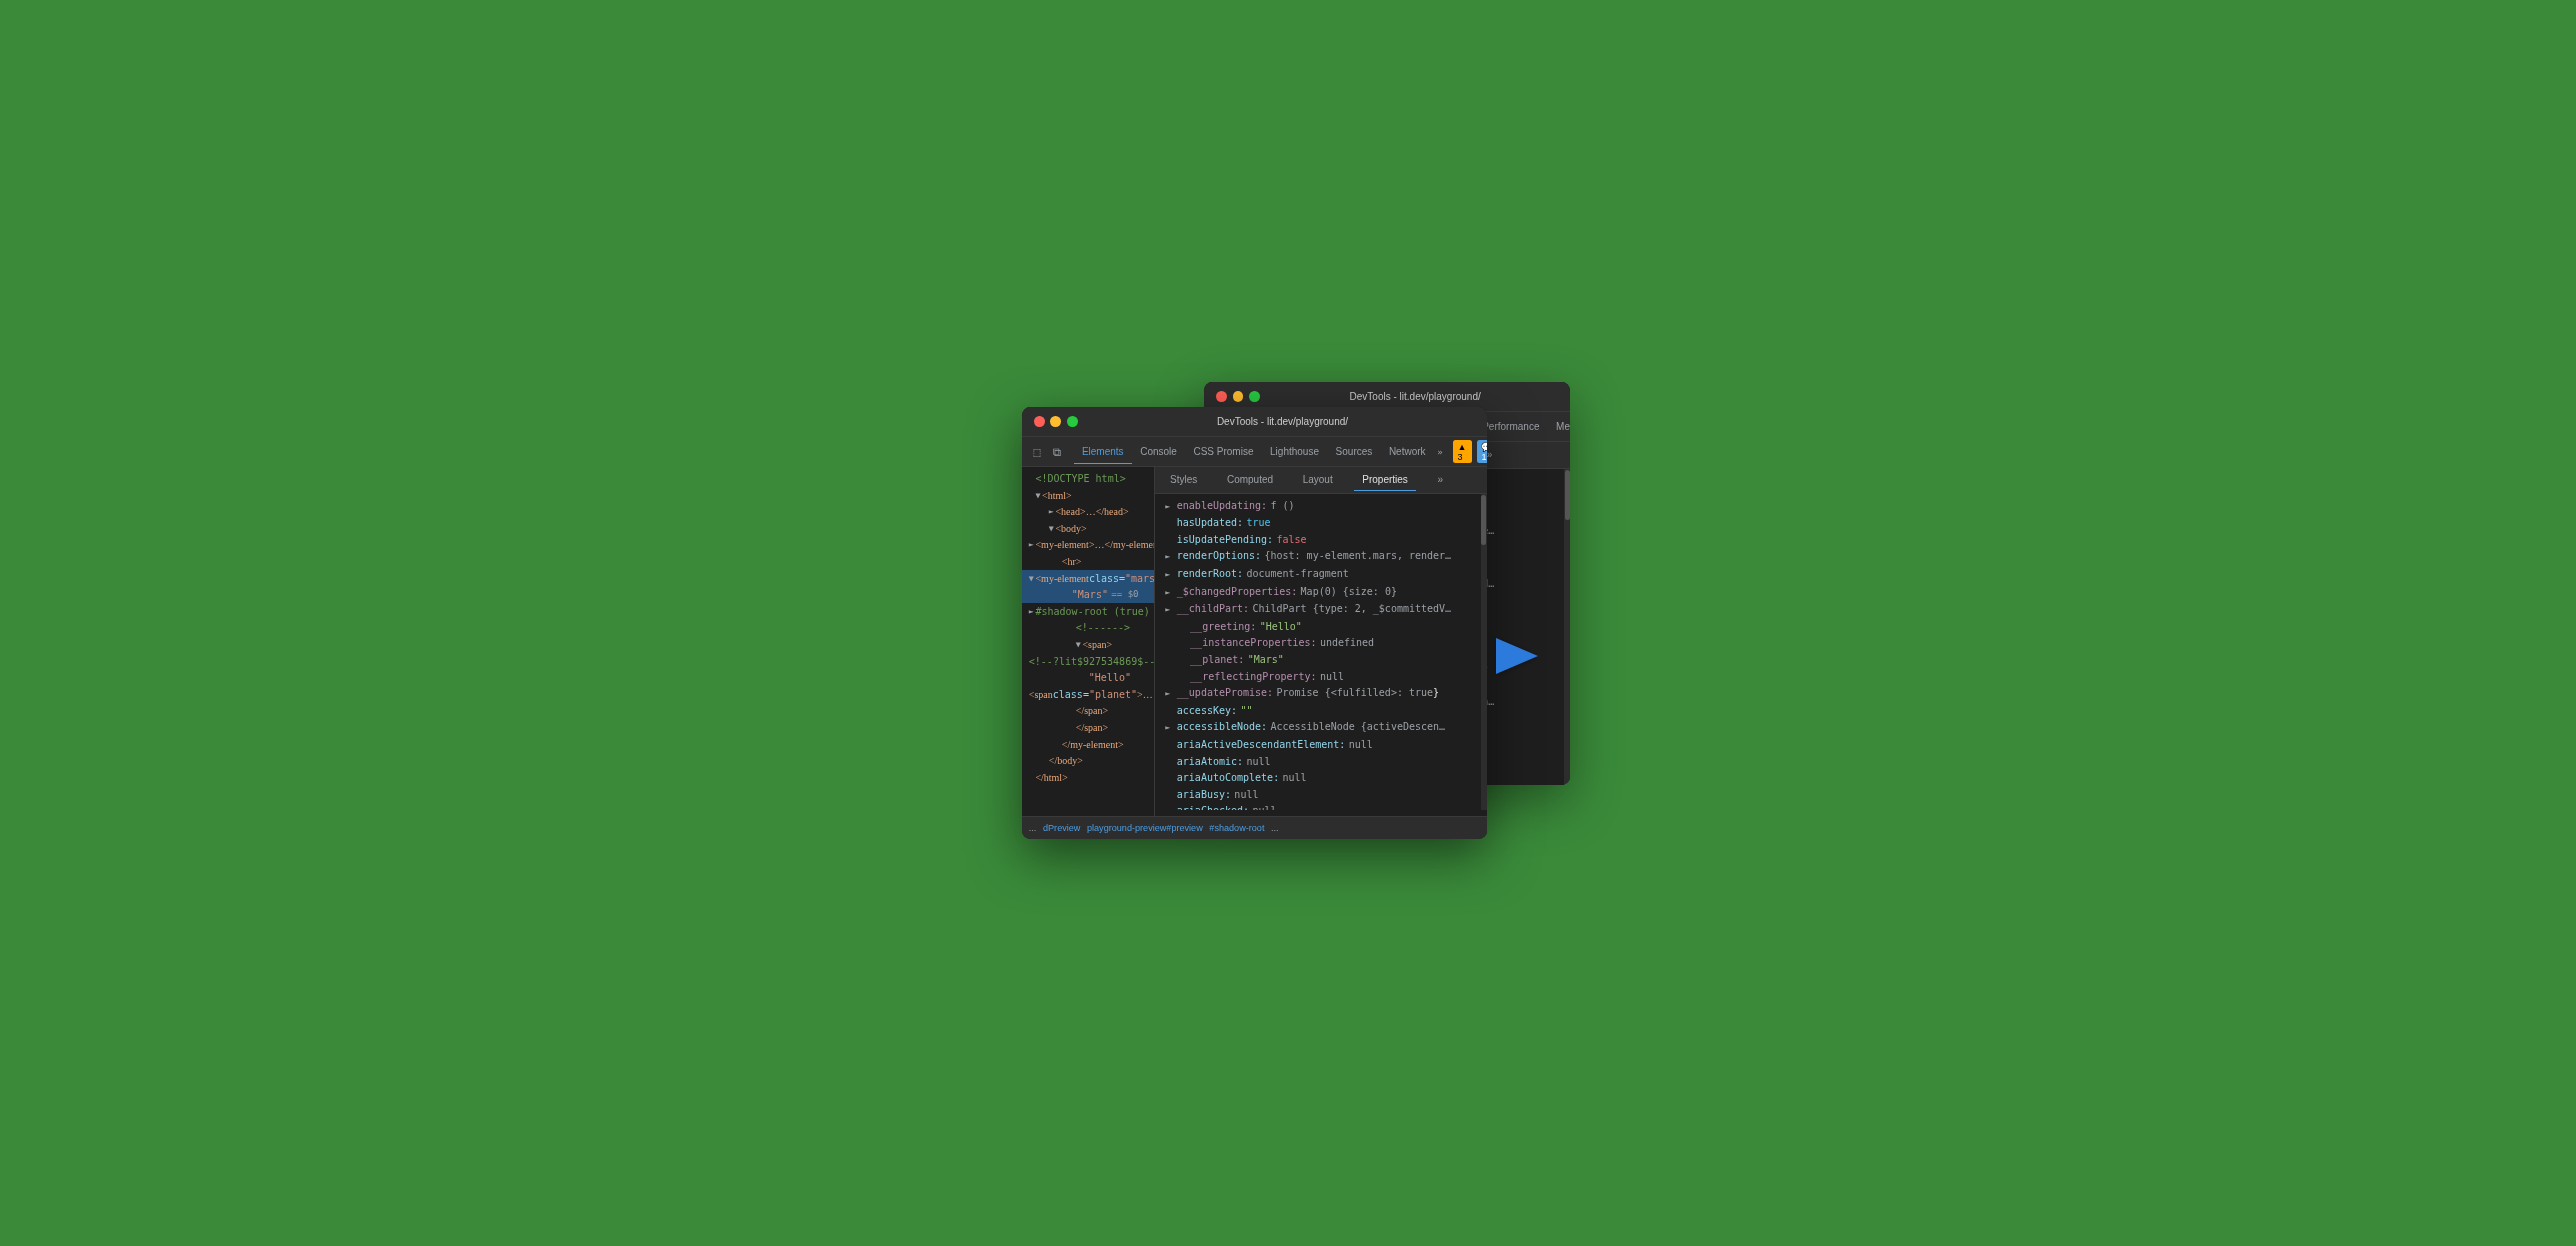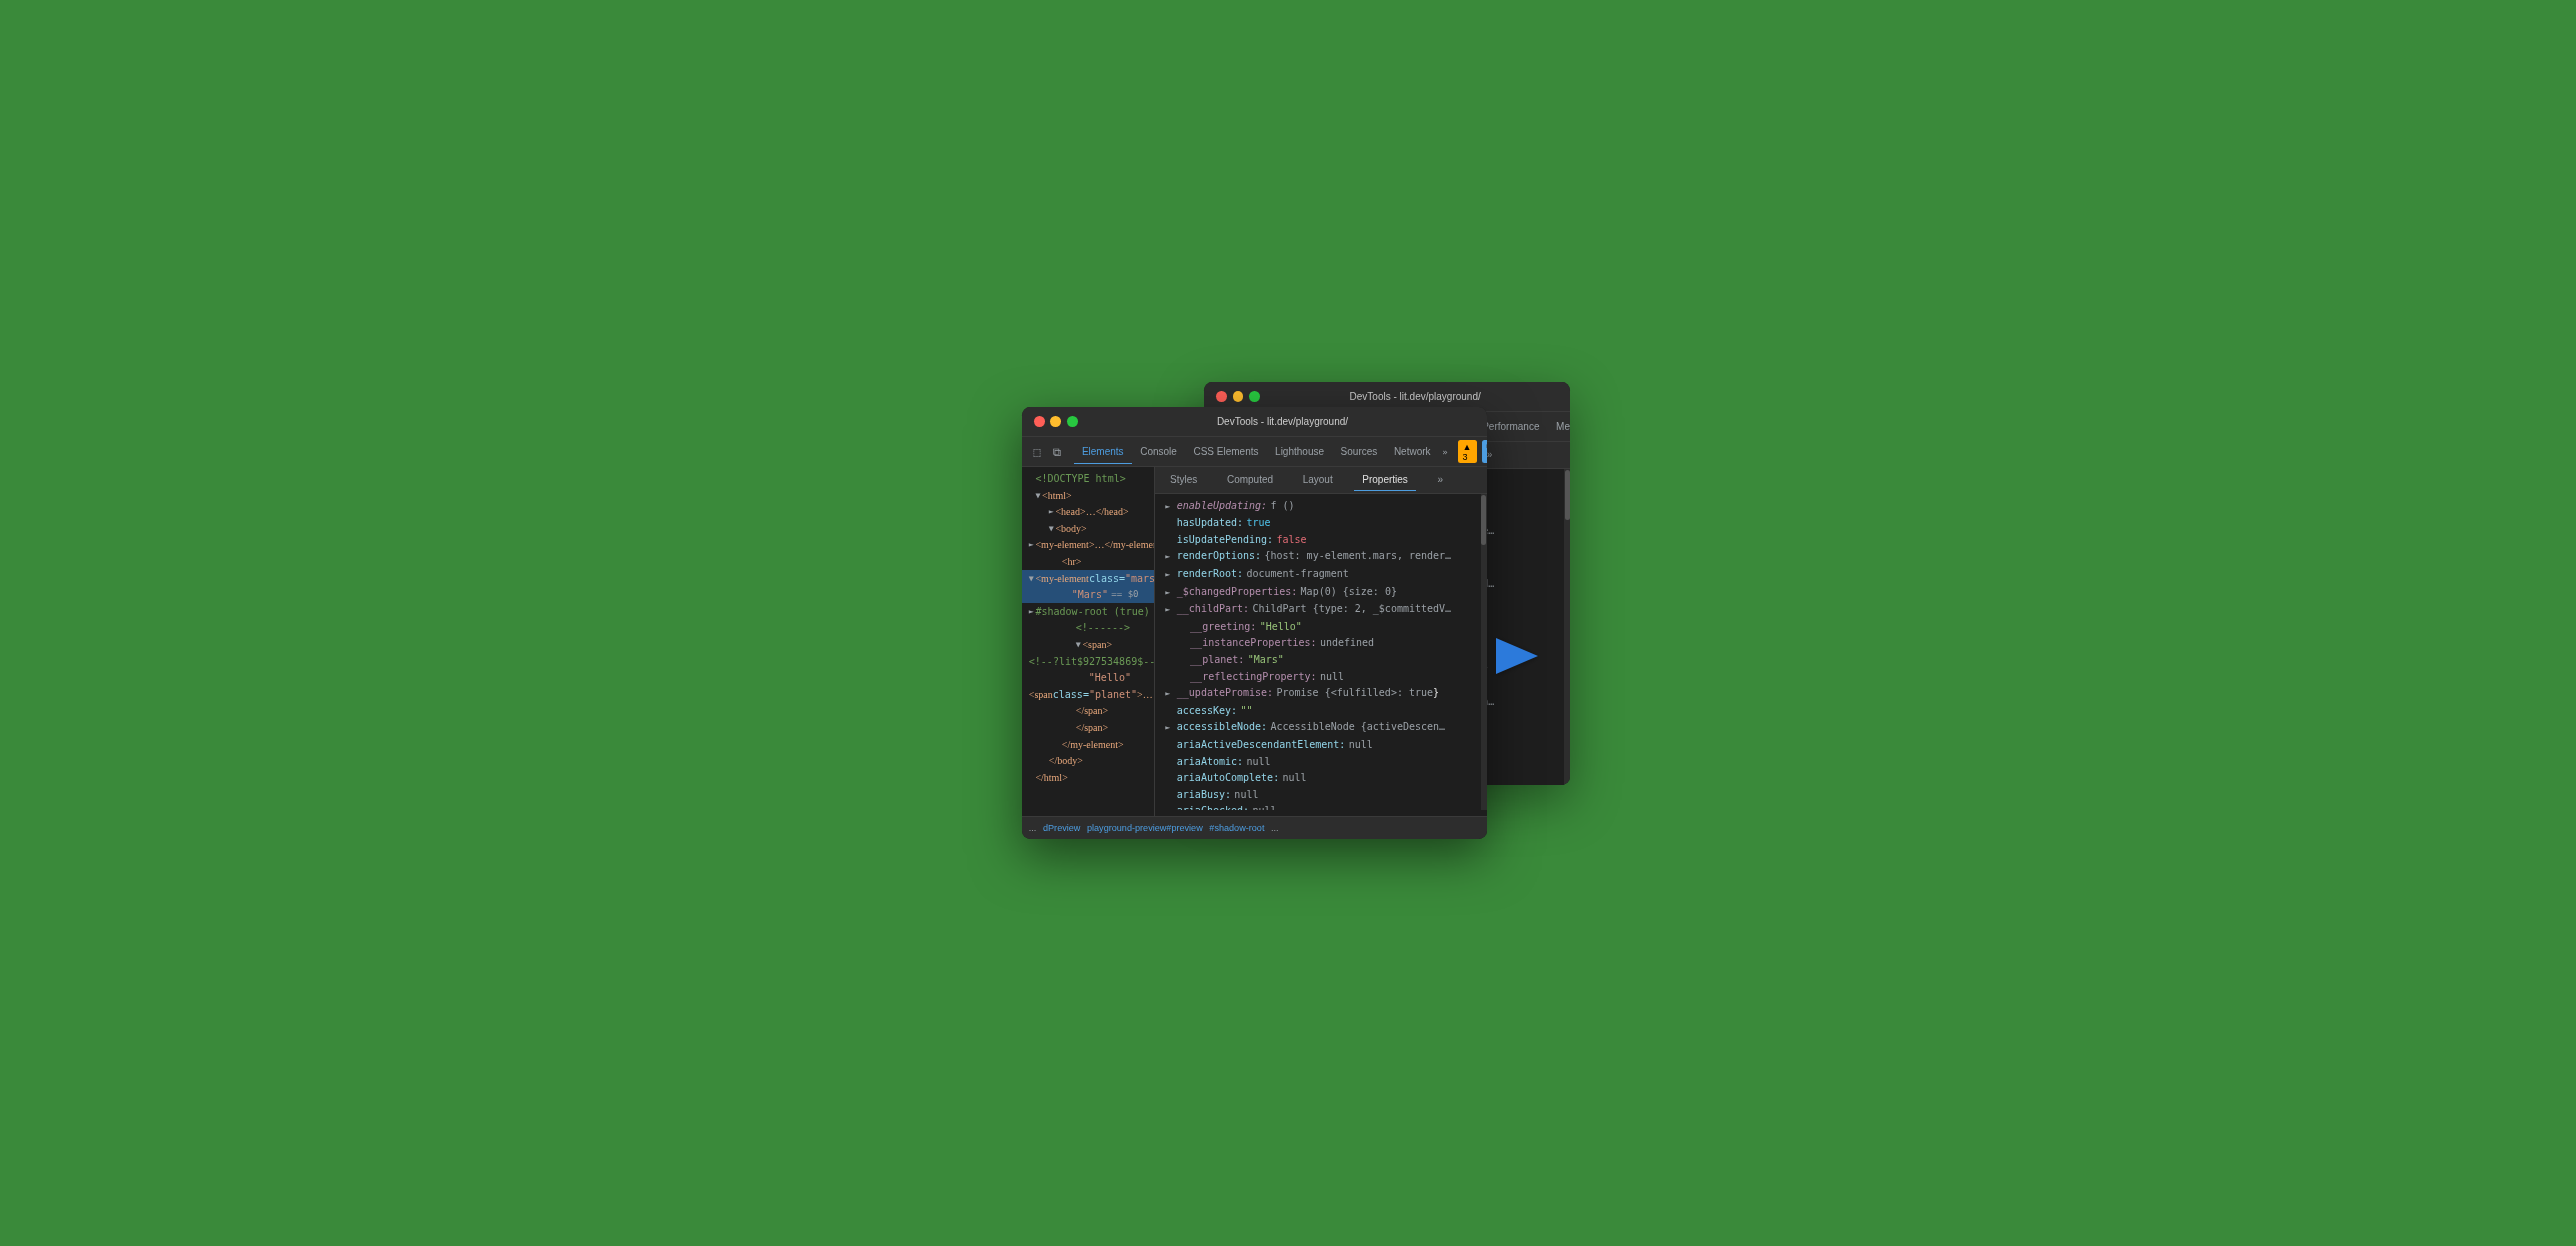--- a/index.html
+++ b/index.html
@@ -241,21 +241,21 @@
     .prop-triangle {
       color: #9aa0a6;
       font-size: 8.3px;
       margin-right: 3.3px;
       display: inline-block;
       width: 8.3px;
     }
 
     .prop-key { color: #92d4e8; }
     .prop-key-purple { color: #b48ead; }
-    .prop-key-italic { color: #b48ead; font-style: italic; }
+    .prop-key-italic { color: #b48ead; }
     .prop-sep { color: #e0e0e0; margin: 0 1.7px; }
     .prop-val-blue { color: #4fc1e9; }
     .prop-val-green { color: #98c379; }
     .prop-val-red { color: #e06c75; }
     .prop-val-gray { color: #9aa0a6; }
 
     
     .bottom-bar {
       background: #2d2d2d;
       border-top: 0.8px solid #3a3a3a;
@@ -342,21 +342,21 @@
     </div>
 
     <div class="toolbar">
       <div class="toolbar-icons">
         <div class="toolbar-icon">⬚</div>
         <div class="toolbar-icon">⧉</div>
       </div>
       <div class="toolbar-tabs">
         <div class="tab active">Elements</div>
         <div class="tab">Console</div>
-        <div class="tab">CSS Elements</div>
+        <div class="tab">CSS Promise</div>
         <div class="tab">Lighthouse</div>
         <div class="tab">Sources</div>
         <div class="tab">Network</div>
         <div class="more-btn">»</div>
       </div>
       <div class="toolbar-right">
         <span class="badge badge-warning">▲ 3</span>
         <span class="badge badge-info">💬 1</span>
 
       </div>

